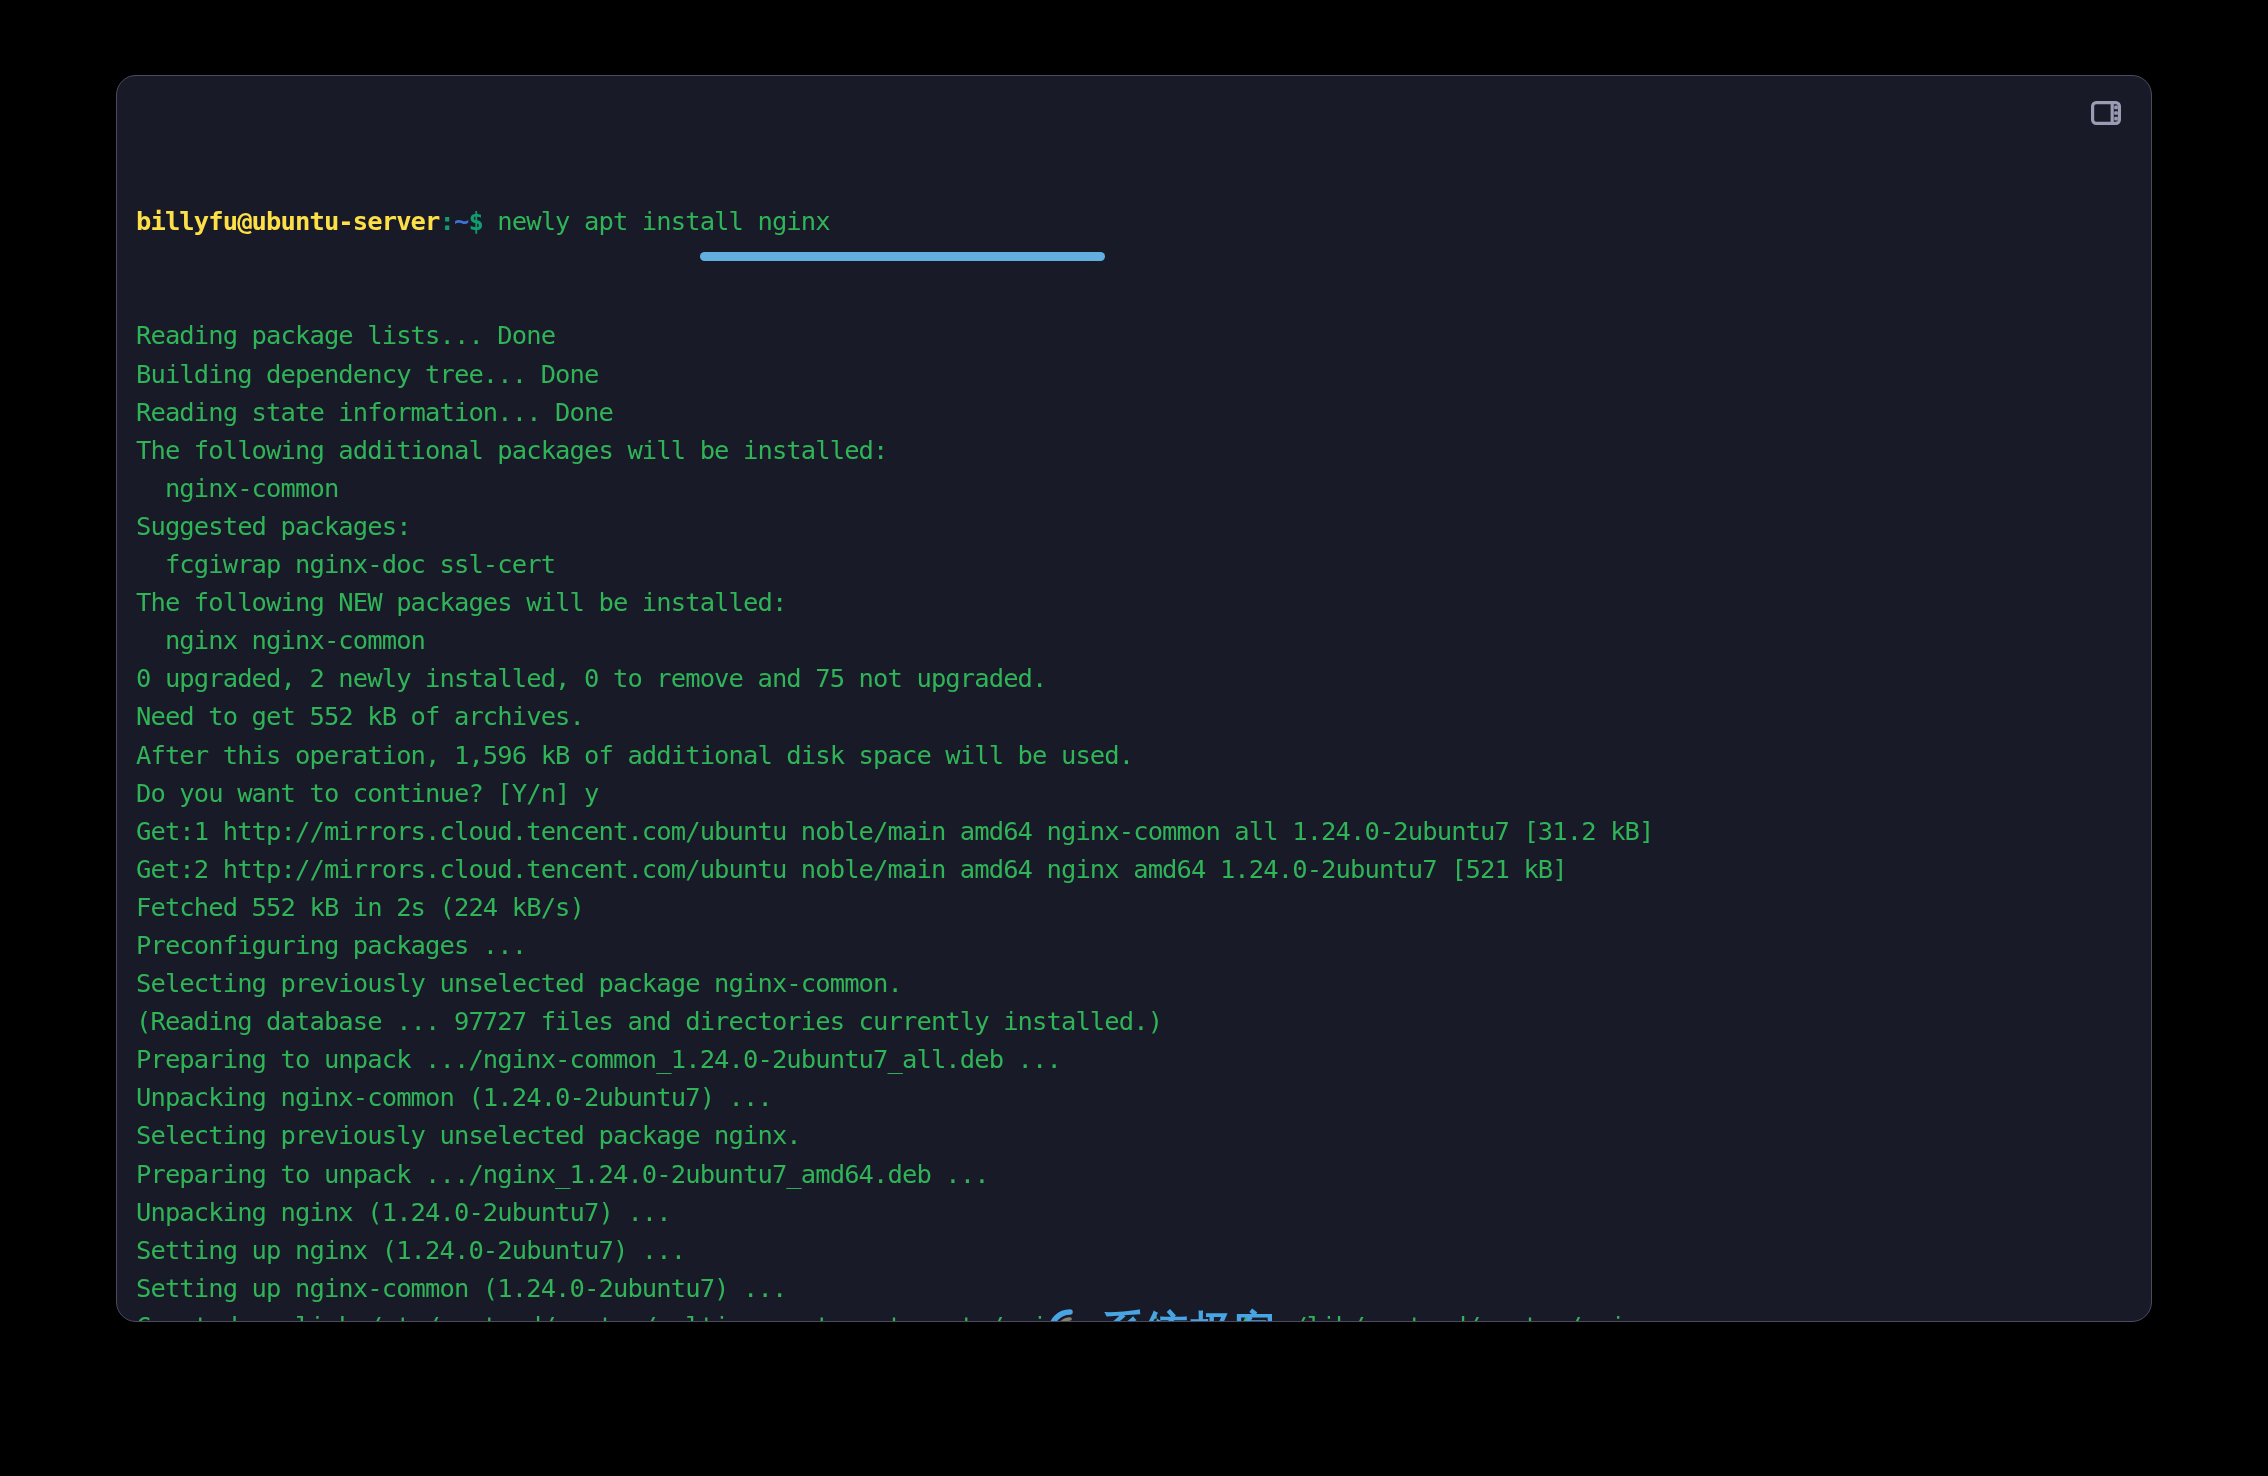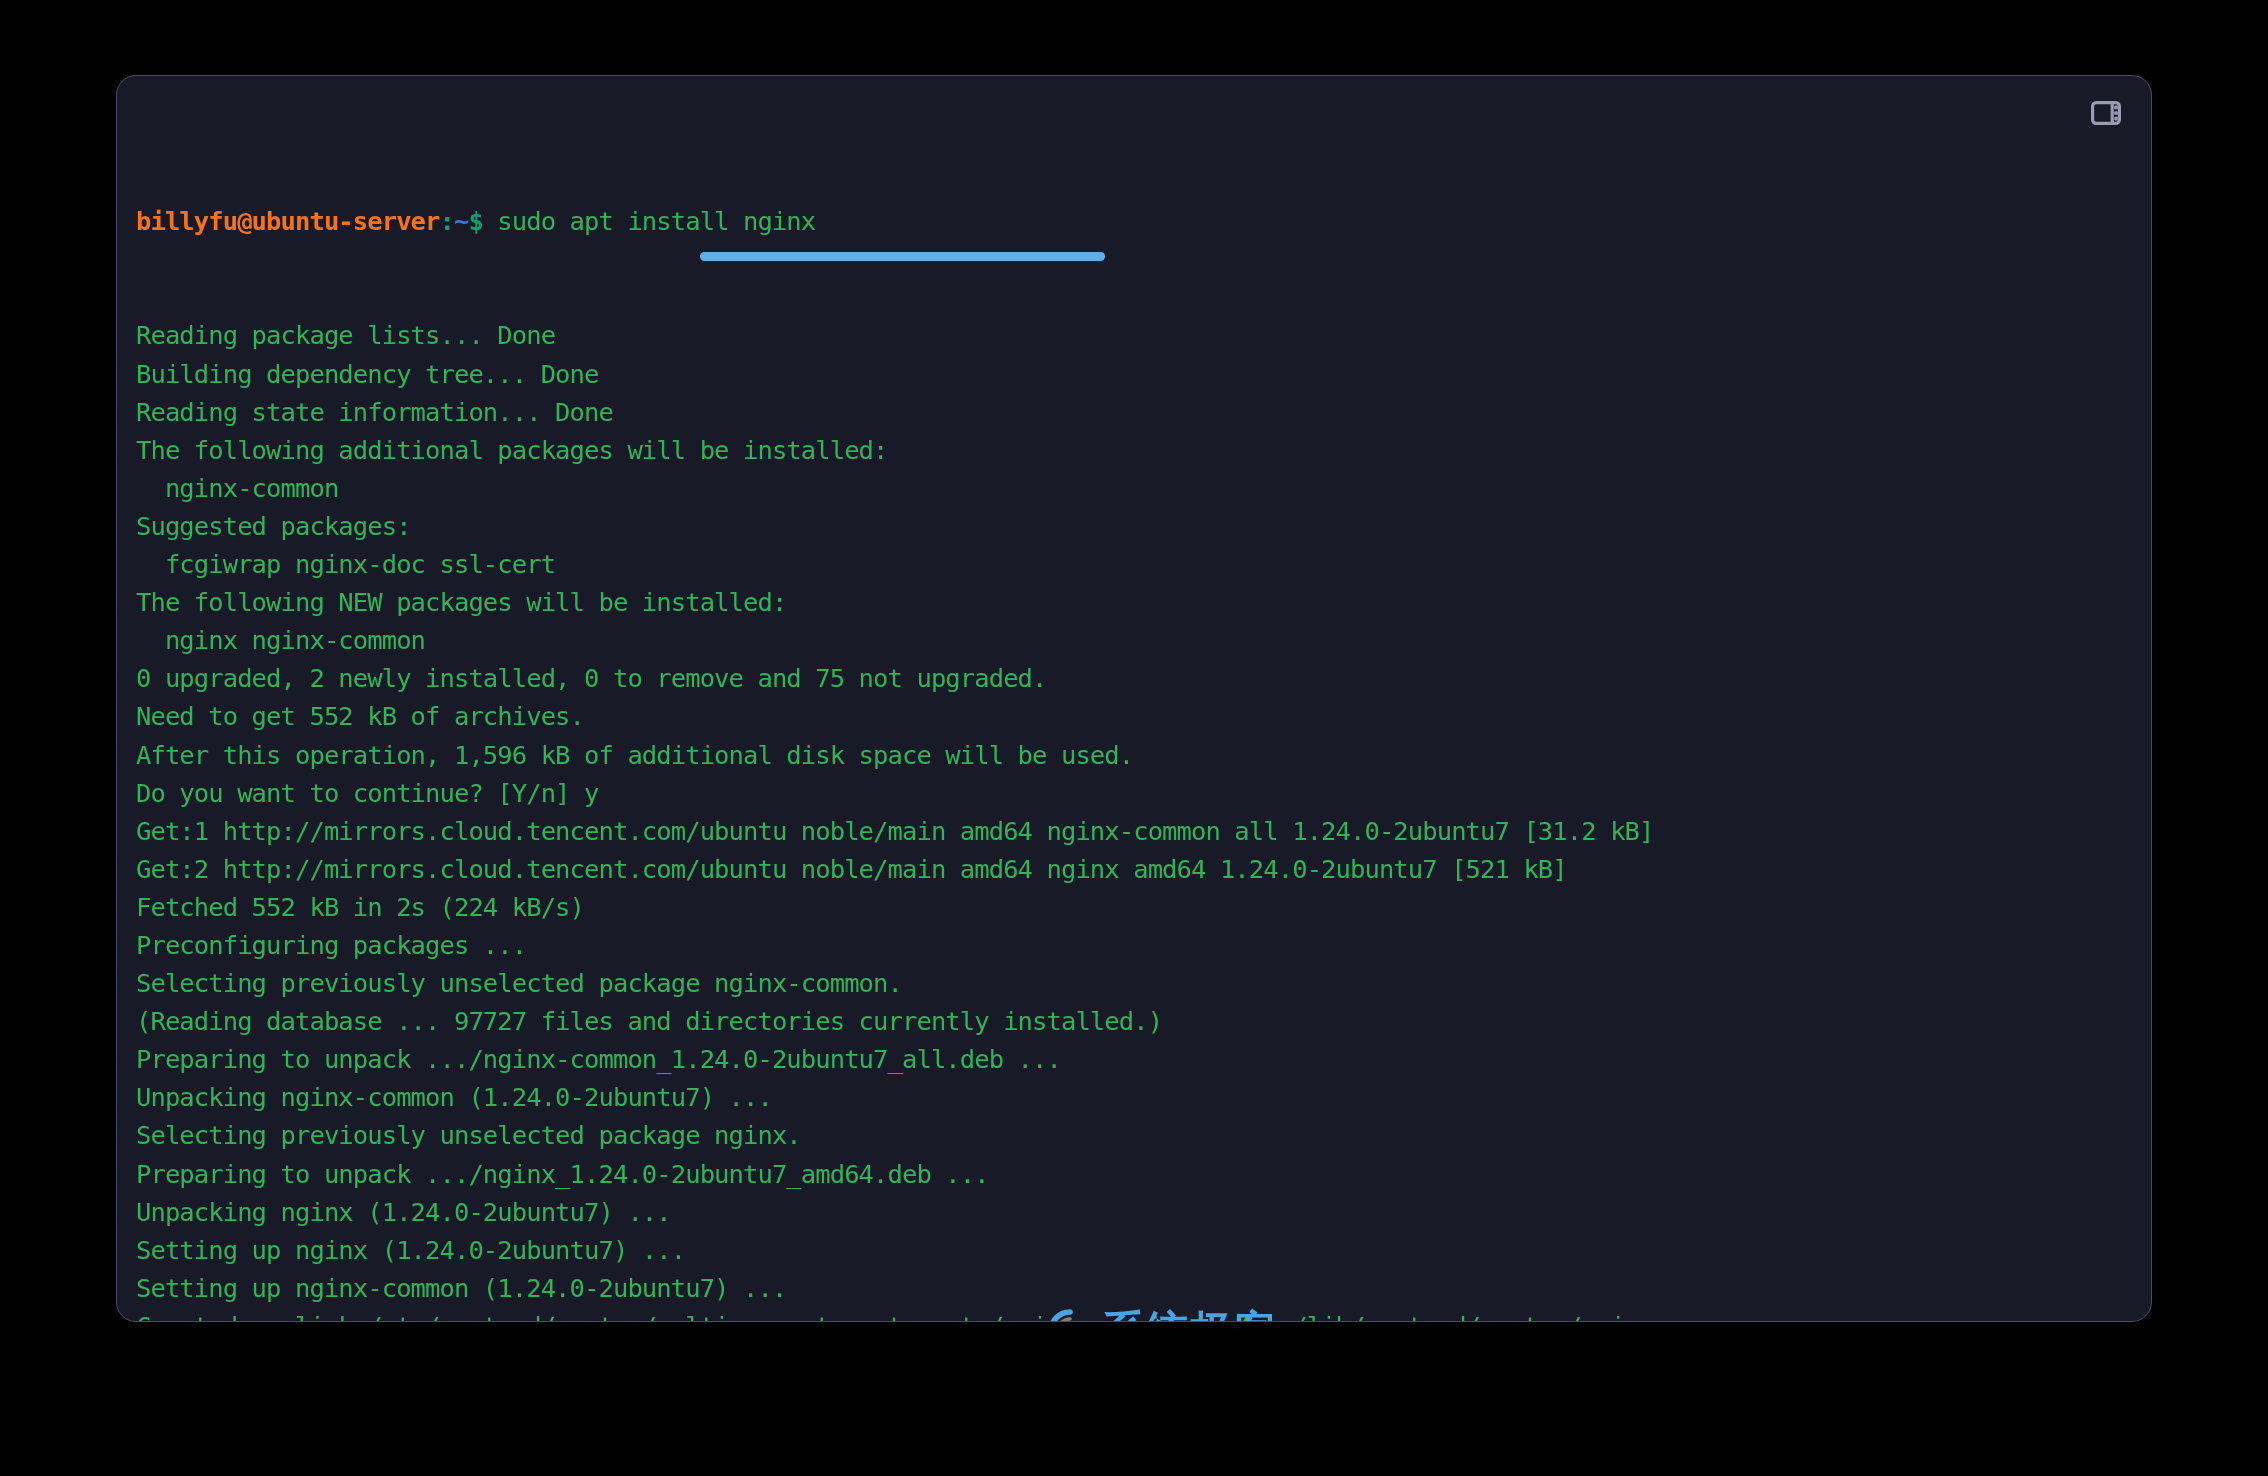--- a/index.html
+++ b/index.html
@@ -60,21 +60,21 @@
     color: #2fb457;
     white-space: pre;
   }
 
   .line {
     height: 38.1px;
     white-space: pre;
   }
 
   .prompt-user {
-    color: #f97316;
+    color: #fde047;
     font-weight: bold;
   }
   .prompt-colon {
     color: #0f9d6e;
     font-weight: bold;
   }
   .prompt-tilde {
     color: #3b74d8;
     font-weight: bold;
   }
@@ -129,21 +129,21 @@
       <svg width="30" height="24" viewBox="0 0 30 24" fill="none" aria-hidden="true">
         <rect x="1.6" y="1.6" width="26.8" height="20.8" rx="3.6" stroke="#9a9cb4" stroke-width="3.2"></rect>
         <rect x="19.6" y="1.6" width="3.2" height="20.8" fill="#9a9cb4"></rect>
         <rect x="23.2" y="4.6" width="3.6" height="3.6" rx="0.9" fill="#9a9cb4"></rect>
         <rect x="23.2" y="10.2" width="3.6" height="3.6" rx="0.9" fill="#9a9cb4"></rect>
         <rect x="23.2" y="15.8" width="3.6" height="3.6" rx="0.9" fill="#9a9cb4"></rect>
       </svg>
     </div>
 
     <div id="terminal-body">
-      <div class="line"><span class="prompt-user">billyfu@ubuntu-server</span><span class="prompt-colon">:</span><span class="prompt-tilde">~</span><span class="prompt-dollar">$</span><span class="cmd"> <span>sudo apt install nginx</span></span></div>
+      <div class="line"><span class="prompt-user">billyfu@ubuntu-server</span><span class="prompt-colon">:</span><span class="prompt-tilde">~</span><span class="prompt-dollar">$</span><span class="cmd"> <span>newly apt install nginx</span></span></div>
       <div id="output-lines"><div class="line">Reading package lists... Done</div><div class="line">Building dependency tree... Done</div><div class="line">Reading state information... Done</div><div class="line">The following additional packages will be installed:</div><div class="line">  nginx-common</div><div class="line">Suggested packages:</div><div class="line">  fcgiwrap nginx-doc ssl-cert</div><div class="line">The following NEW packages will be installed:</div><div class="line">  nginx nginx-common</div><div class="line">0 upgraded, 2 newly installed, 0 to remove and 75 not upgraded.</div><div class="line">Need to get 552 kB of archives.</div><div class="line">After this operation, 1,596 kB of additional disk space will be used.</div><div class="line">Do you want to continue? [Y/n] y</div><div class="line">Get:1 http://mirrors.cloud.tencent.com/ubuntu noble/main amd64 nginx-common all 1.24.0-2ubuntu7 [31.2 kB]</div><div class="line">Get:2 http://mirrors.cloud.tencent.com/ubuntu noble/main amd64 nginx amd64 1.24.0-2ubuntu7 [521 kB]</div><div class="line">Fetched 552 kB in 2s (224 kB/s)</div><div class="line">Preconfiguring packages ...</div><div class="line">Selecting previously unselected package nginx-common.</div><div class="line">(Reading database ... 97727 files and directories currently installed.)</div><div class="line">Preparing to unpack .../nginx-common_1.24.0-2ubuntu7_all.deb ...</div><div class="line">Unpacking nginx-common (1.24.0-2ubuntu7) ...</div><div class="line">Selecting previously unselected package nginx.</div><div class="line">Preparing to unpack .../nginx_1.24.0-2ubuntu7_amd64.deb ...</div><div class="line">Unpacking nginx (1.24.0-2ubuntu7) ...</div><div class="line">Setting up nginx (1.24.0-2ubuntu7) ...</div><div class="line">Setting up nginx-common (1.24.0-2ubuntu7) ...</div><div class="line">Created symlink /etc/systemd/system/multi-user.target.wants/nginx.service → /usr/lib/systemd/system/nginx.serv</div></div>
     </div>
 
     <div id="command-underline"></div>
 
     <div id="watermark">
       <svg id="watermark-logo" width="46" height="46" viewBox="0 0 46 46" aria-hidden="true">
         <path d="M23 4 A19 19 0 1 0 42 23" stroke="#4aa9e8" stroke-width="5.5" fill="none" stroke-linecap="round"></path>
         <path d="M23 11 A12 12 0 1 0 35 23" stroke="#8d8470" stroke-width="3.6" fill="none" stroke-linecap="round"></path>
         <circle cx="23" cy="23" r="6" fill="none" stroke="#4aa9e8" stroke-width="3.4"></circle>

